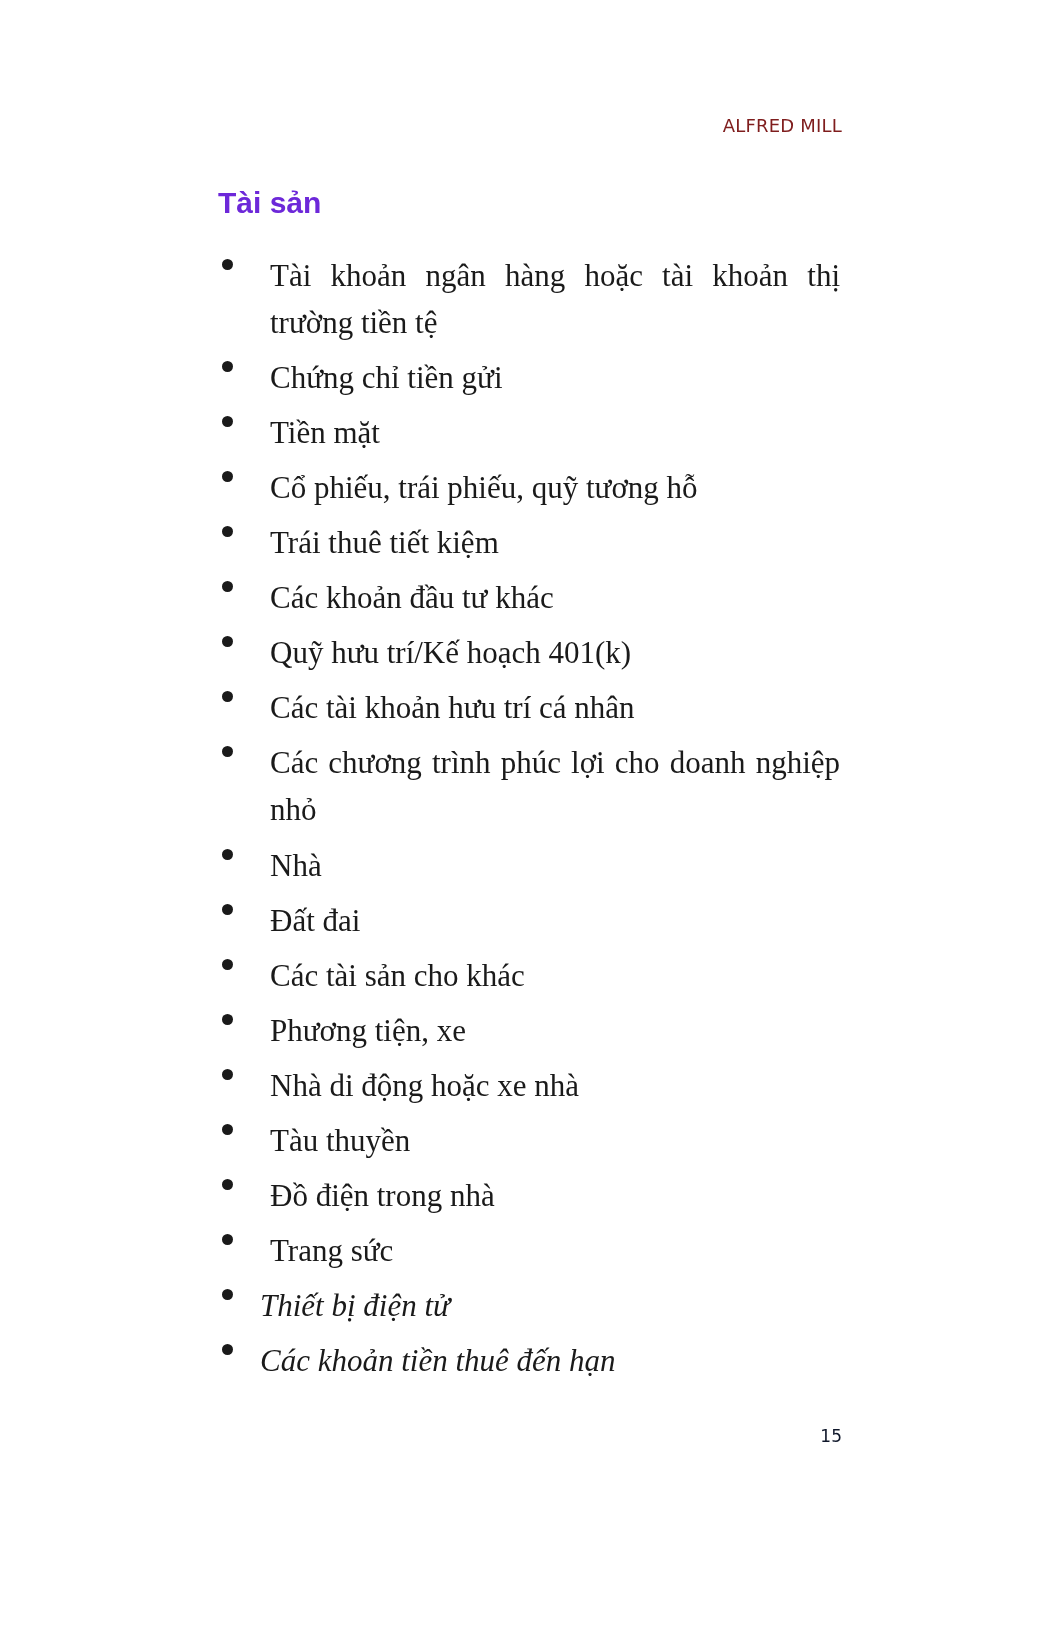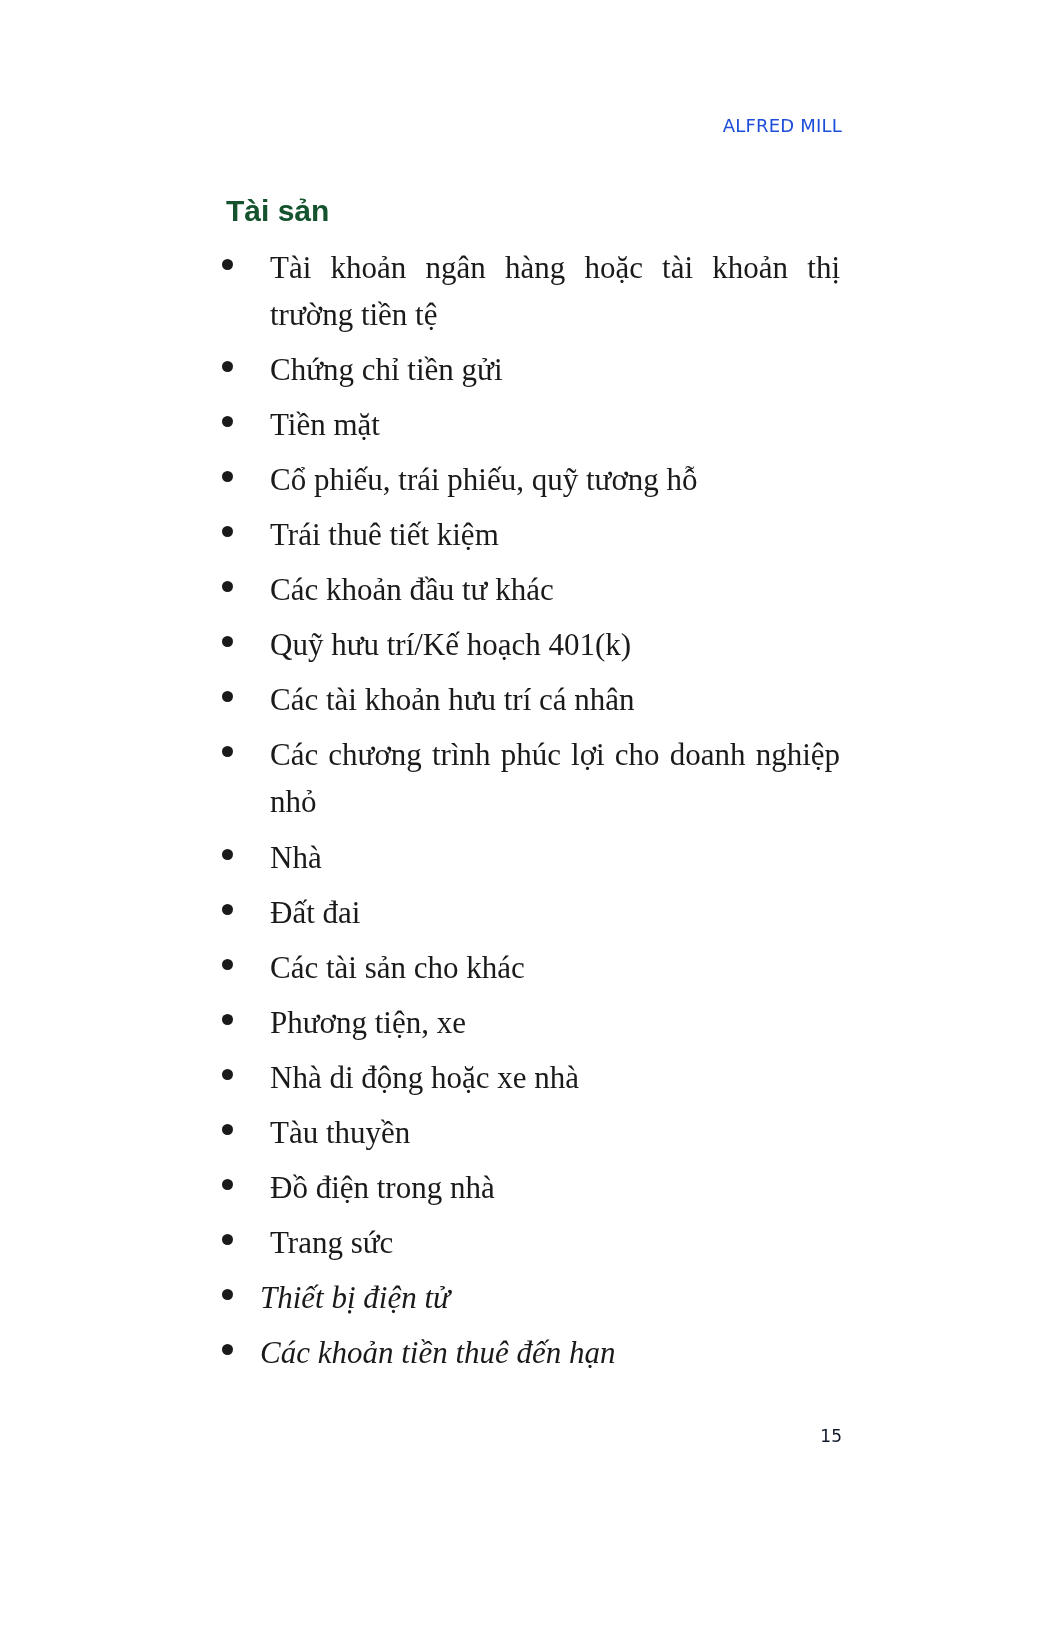--- a/index.html
+++ b/index.html
@@ -14,31 +14,31 @@
     overflow: hidden;
     color: #1a1a1a;
   }
   .running-header {
     position: absolute;
     right: 198px;
     top: 115px;
     font-family: "DejaVu Sans", sans-serif;
     font-size: 18px;
     letter-spacing: 0.2px;
-    color: #1d4ed8;
+    color: #7f1d1d;
   }
   .section-heading {
     position: absolute;
     left: 218px;
     top: 186px;
     font-family: "Liberation Sans", sans-serif;
     font-weight: bold;
     font-size: 30px;
-    color: #14532d;
-    margin: 8px;
+    color: #6d28d9;
+    margin: 0;
   }
   .asset-list {
     position: absolute;
     left: 0;
     top: 240px;
     width: 1040px;
     margin: 0;
     padding: 0;
     list-style: none;
   }
@@ -57,21 +57,21 @@
     top: 19px;
     width: 11px;
     height: 11px;
     border-radius: 50%;
     background: #1a1a1a;
   }
   .item-text {
     position: absolute;
     left: 270px;
     width: 570px;
-    top: 4px;
+    top: 12px;
   }
   .item-text.justify {
     text-align: justify;
     text-align-last: left;
   }
   .item-text.shift-left { left: 260px; font-style: italic; }
   .page-number {
     position: absolute;
     right: 198px;
     top: 1426px;

